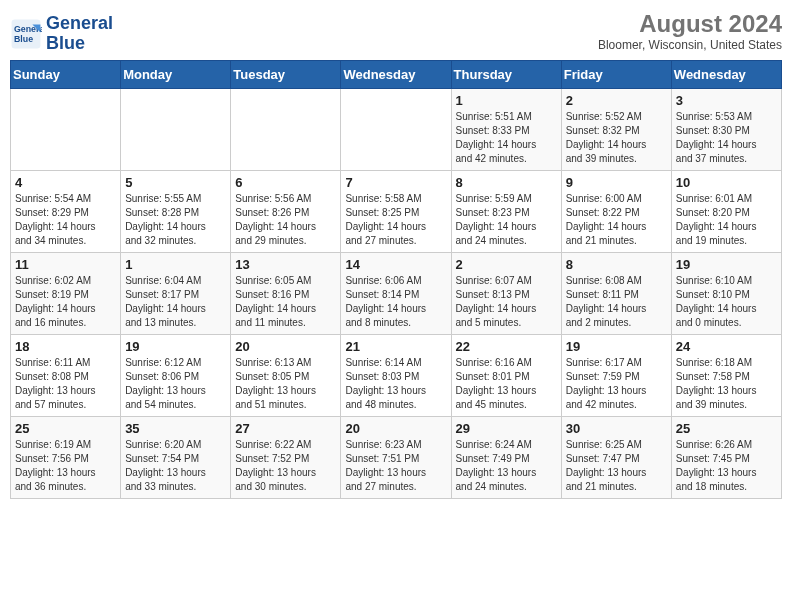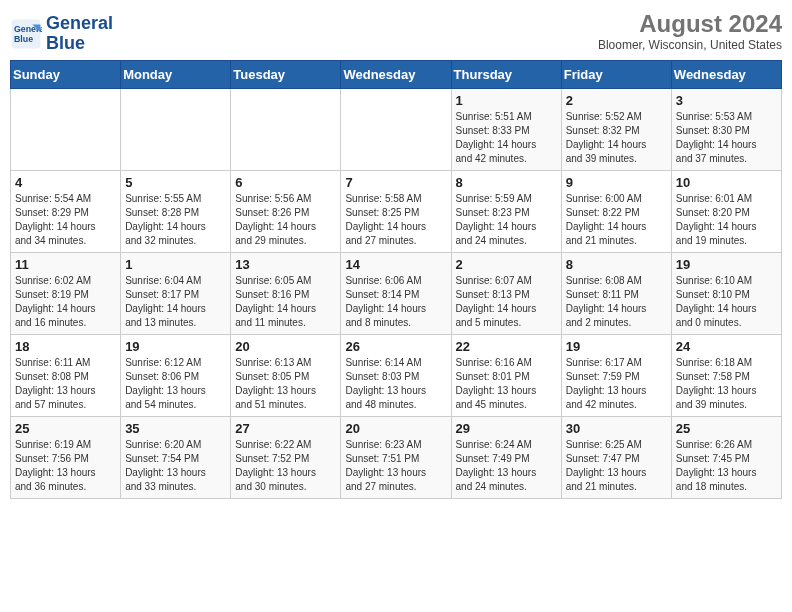--- a/index.html
+++ b/index.html
@@ -214,21 +214,21 @@
         </td>
         <td>
           <span class="day-num">19</span>
           <div class="day-info">Sunrise: 6:12 AM<br>Sunset: 8:06 PM<br>Daylight: 13 hours<br>and 54 minutes.</div>
         </td>
         <td>
           <span class="day-num">20</span>
           <div class="day-info">Sunrise: 6:13 AM<br>Sunset: 8:05 PM<br>Daylight: 13 hours<br>and 51 minutes.</div>
         </td>
         <td>
-          <span class="day-num">26</span>
+          <span class="day-num">21</span>
           <div class="day-info">Sunrise: 6:14 AM<br>Sunset: 8:03 PM<br>Daylight: 13 hours<br>and 48 minutes.</div>
         </td>
         <td>
           <span class="day-num">22</span>
           <div class="day-info">Sunrise: 6:16 AM<br>Sunset: 8:01 PM<br>Daylight: 13 hours<br>and 45 minutes.</div>
         </td>
         <td>
           <span class="day-num">19</span>
           <div class="day-info">Sunrise: 6:17 AM<br>Sunset: 7:59 PM<br>Daylight: 13 hours<br>and 42 minutes.</div>
         </td>

